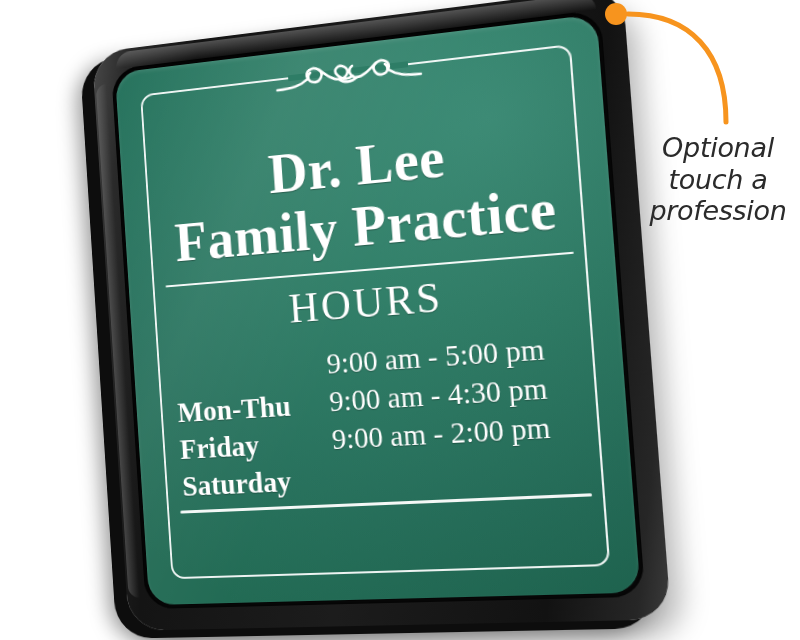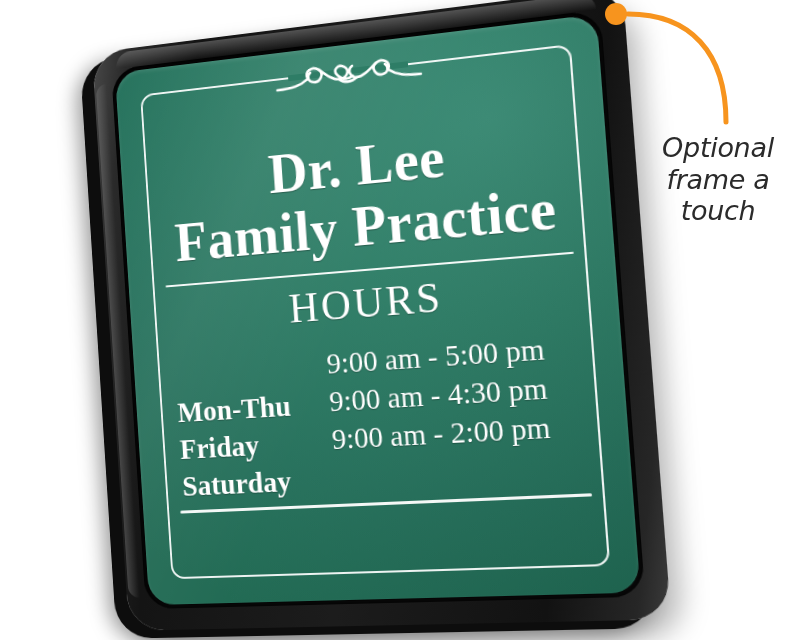--- a/index.html
+++ b/index.html
@@ -298,17 +298,17 @@
     </div>
   </div>
 
   <svg id="callout-svg" viewBox="0 0 800 640">
     <path d="M628,14 C690,14 726,52 726,122" fill="none" stroke="#F7941E" stroke-width="5" stroke-linecap="round"></path>
     <circle cx="616" cy="14" r="11" fill="#F7941E"></circle>
   </svg>
 
   <div id="callout-text">
     <div class="callout-line">Optional</div>
-    <div class="callout-line">frame a</div>
-    <div class="callout-line">touch</div>
+    <div class="callout-line">touch a</div>
+    <div class="callout-line">profession</div>
   </div>
 
 </div>
 
 </body></html>

